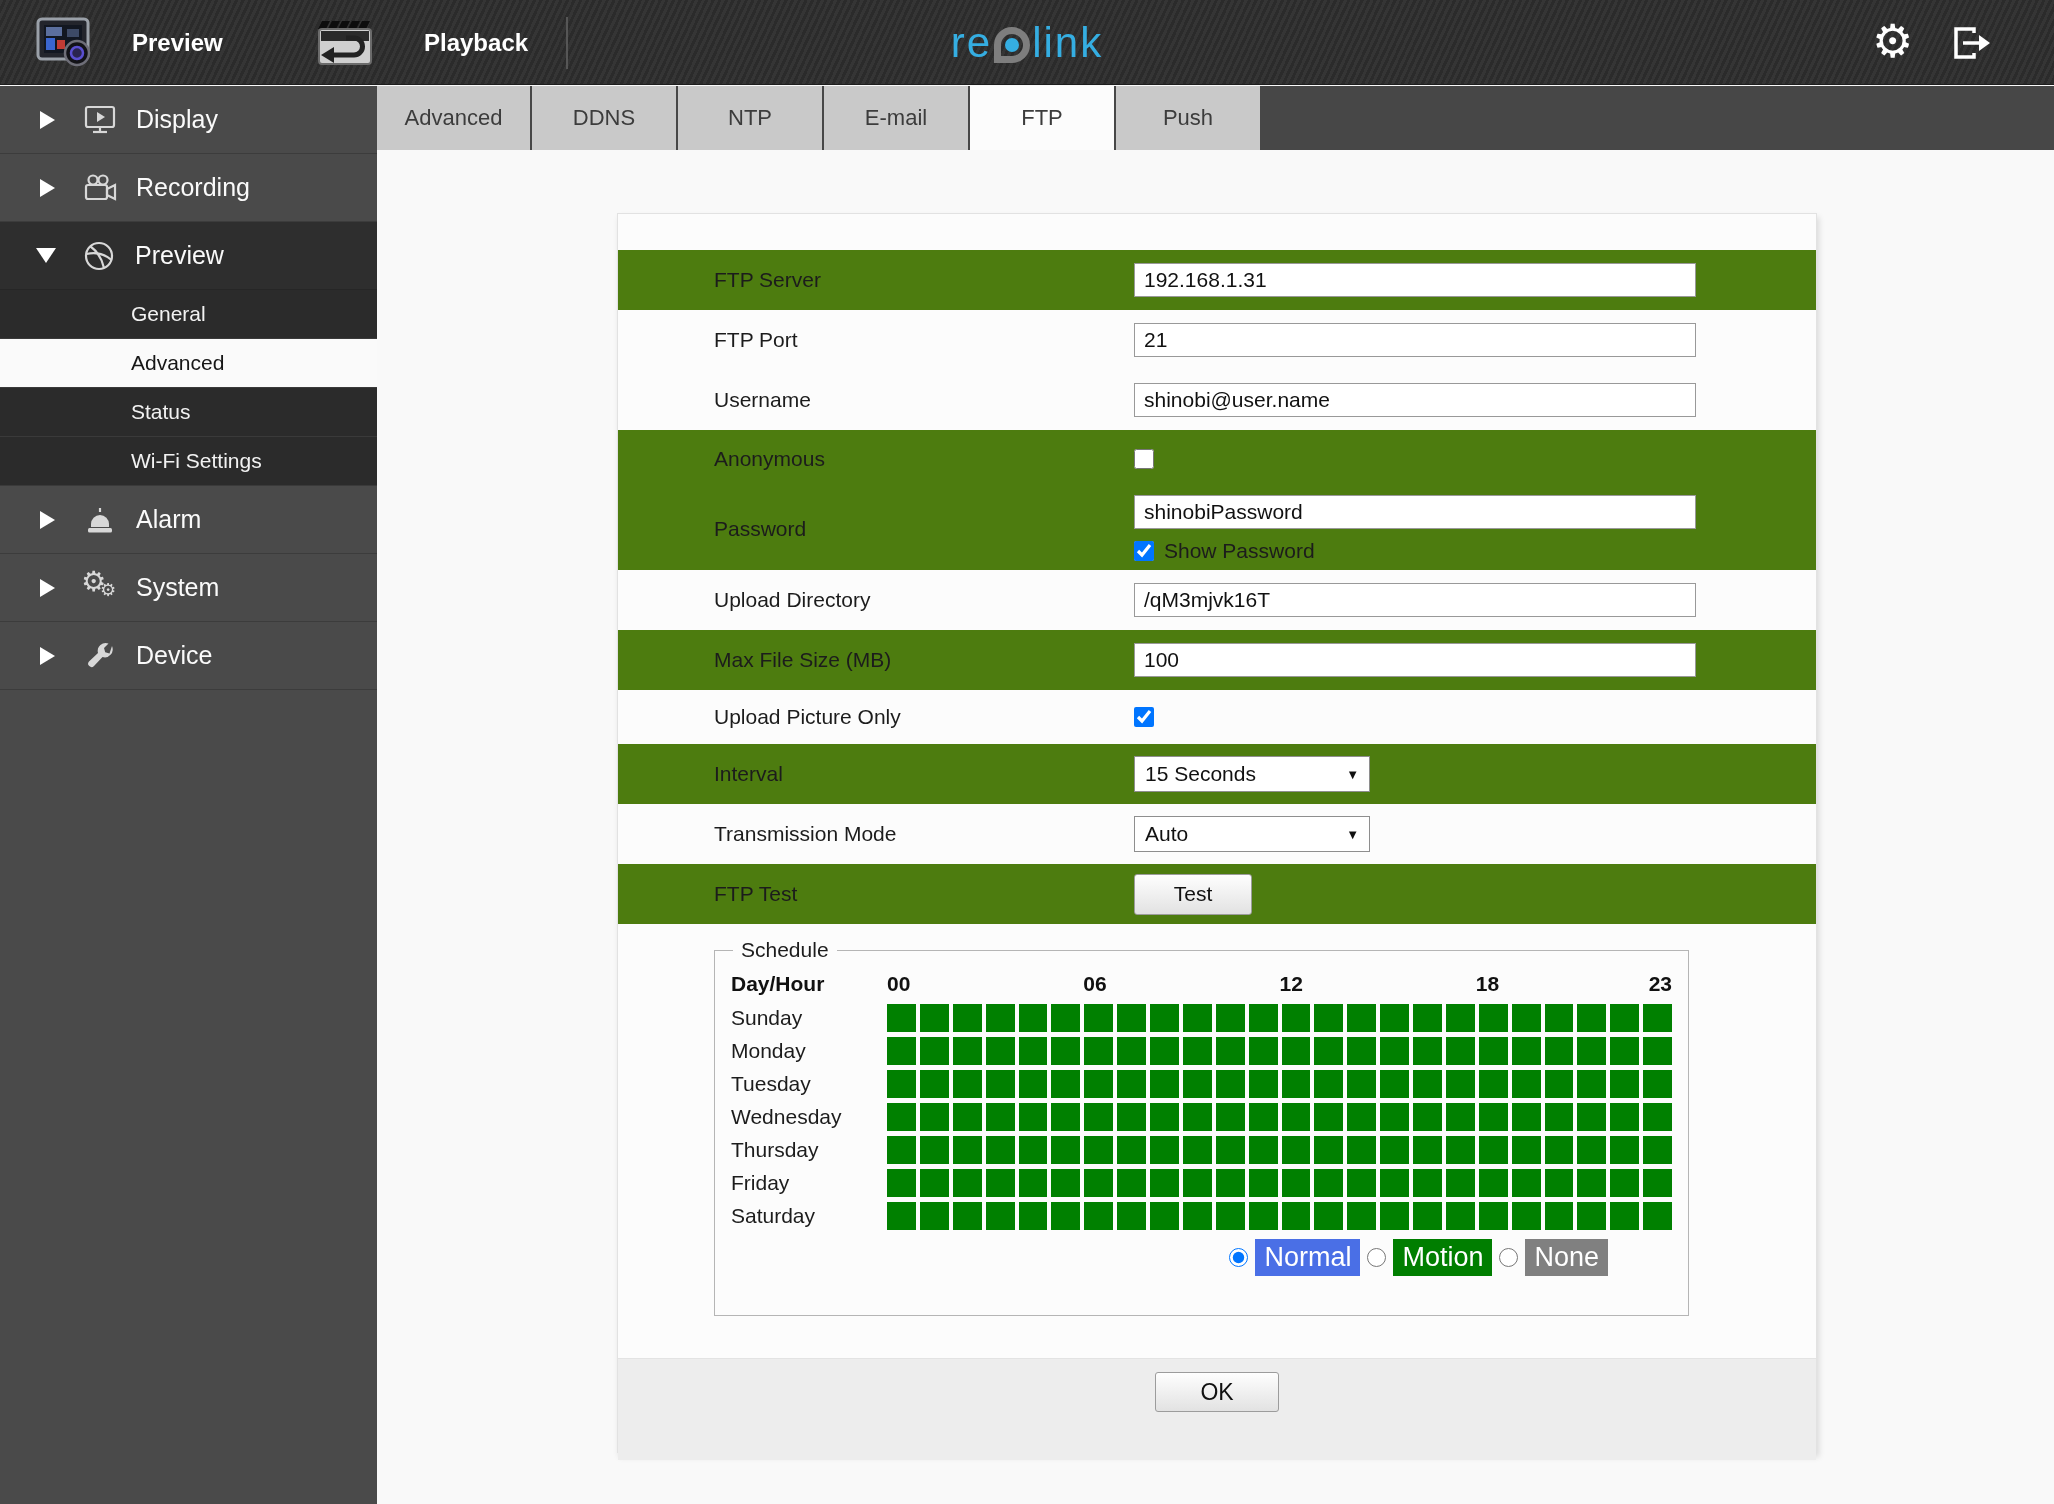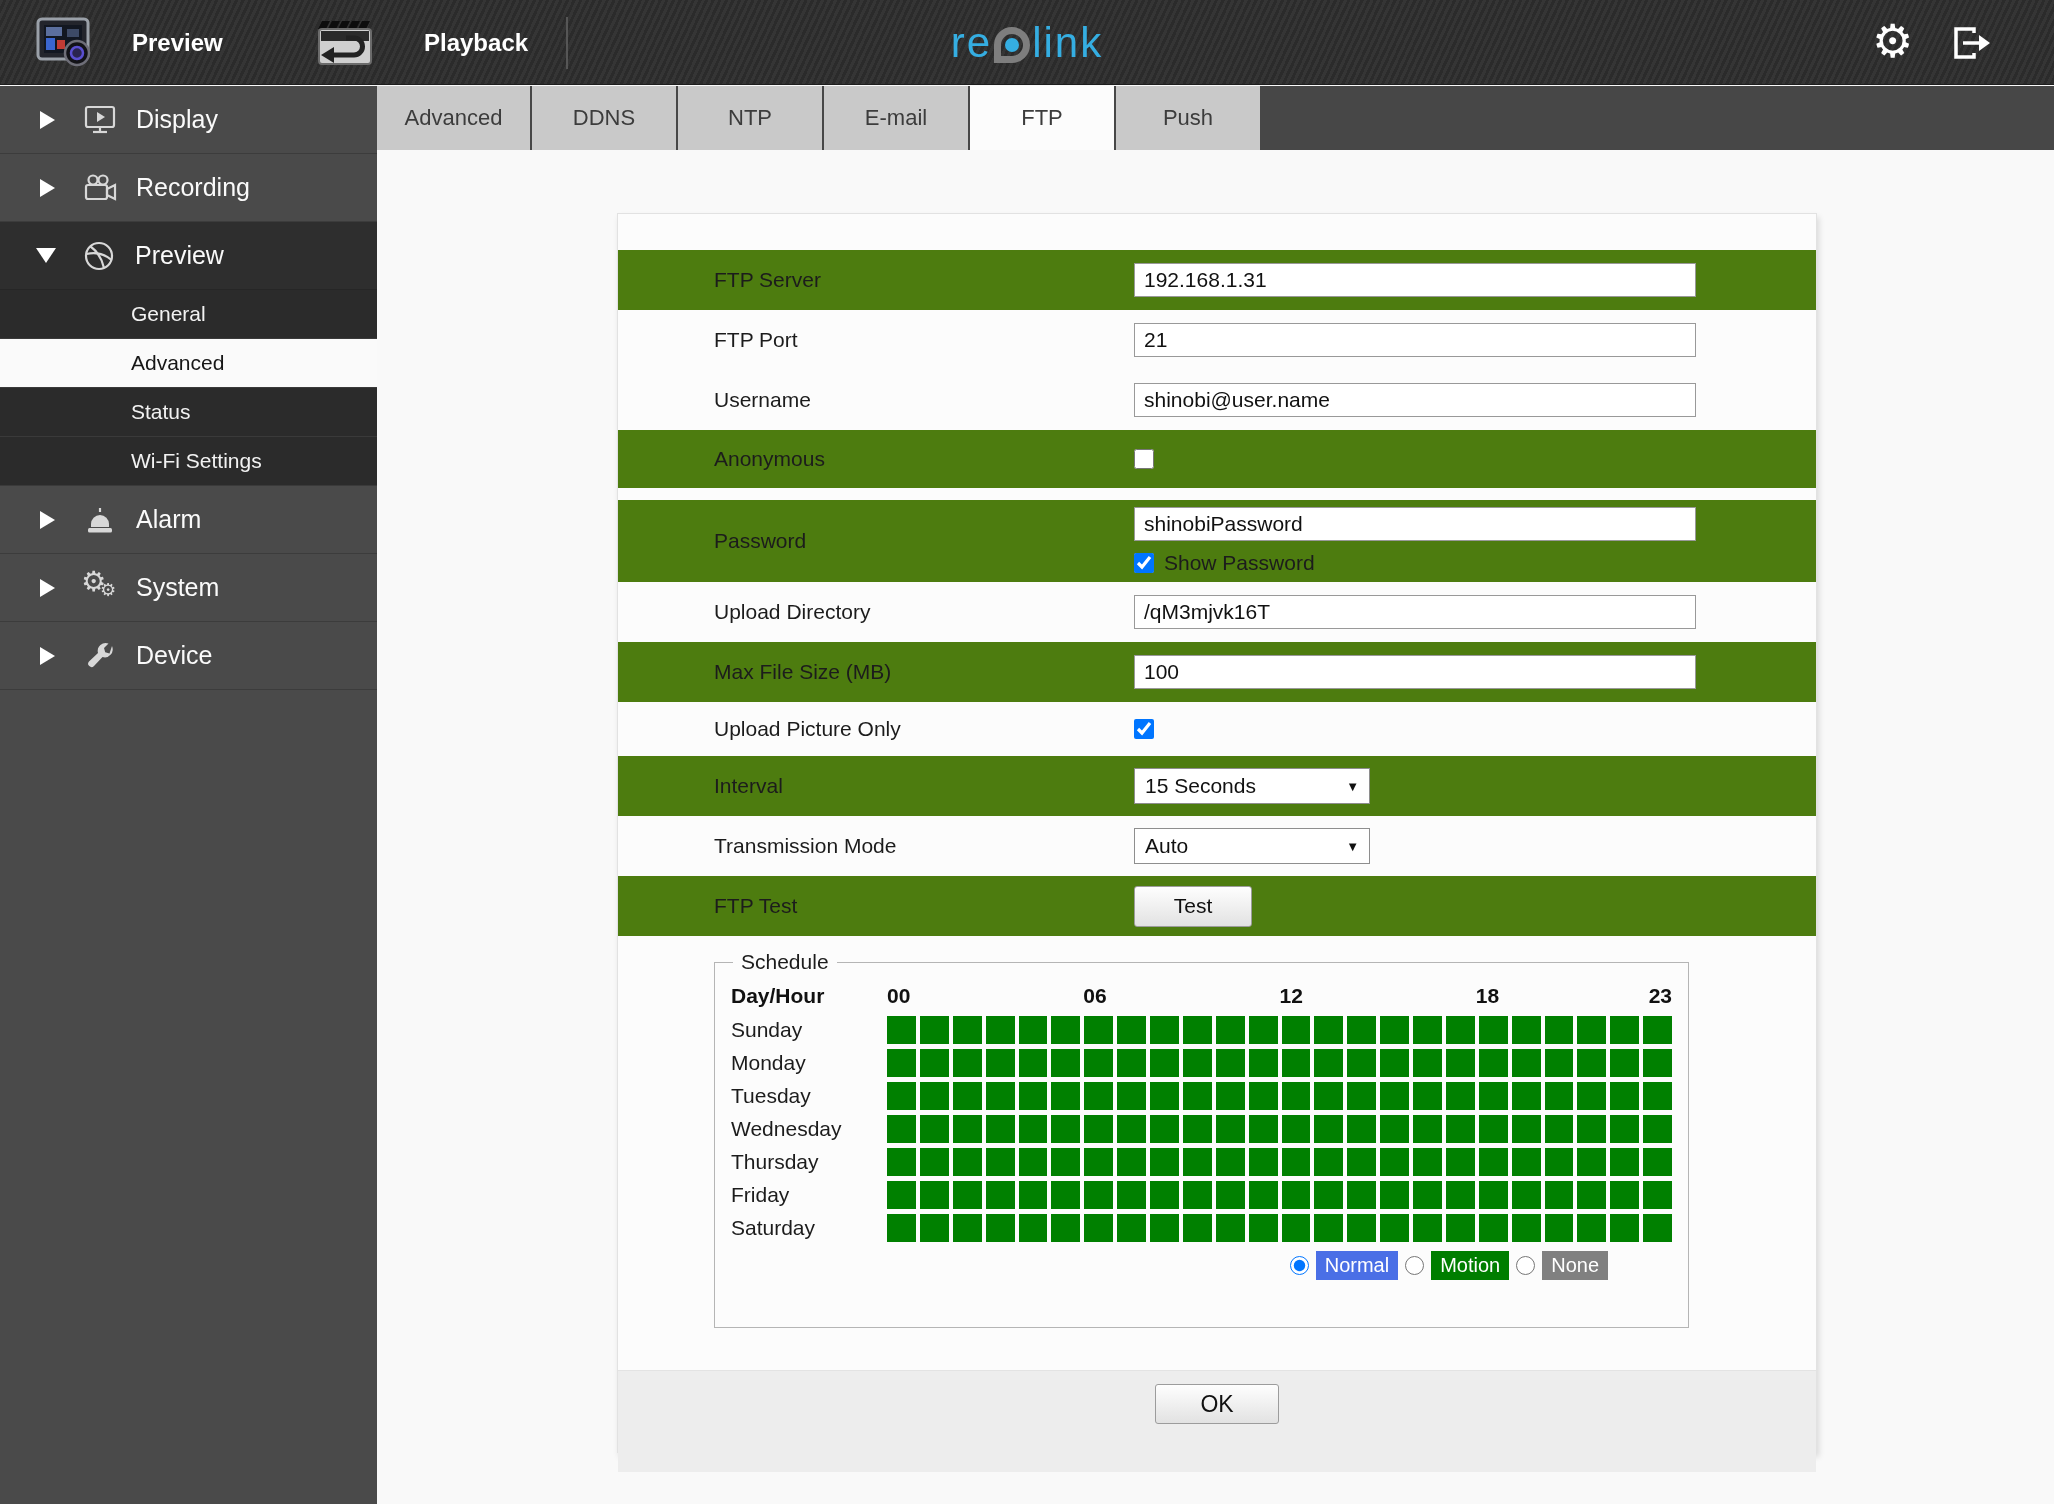--- a/index.html
+++ b/index.html
@@ -101,21 +101,21 @@
     display:flex; align-items:center; justify-content:space-between;
     padding:0 10px; font-size:21px; cursor:pointer; color:#111;
   }
   .fselect .sel-arrow { font-size:13px; color:#111; }
   .btn {
     background:linear-gradient(#fefefe,#e2e2e2); border:1px solid #9c9c9c; border-radius:3px;
     font-size:21px; color:#111; font-family:"Liberation Sans", sans-serif; cursor:pointer;
   }
   .test-btn { width:118px; height:41px; }
   .ok-btn { width:124px; height:40px; font-size:23px; margin-top:13px; }
-  .r-pass { height:82px;margin-top:12px; }
+  .r-pass { height:82px; }
   .pass-col { display:flex; flex-direction:column; justify-content:center; gap:10px; }
   .showpass-line { display:flex; align-items:center; gap:10px; font-size:21px; color:#1c1c1c; }
 
   
   .schedule-area { height:420px; }
   .sched-fieldset {
     margin:14px 0 0 96px; width:975px; height:378px;
     border:1px solid #b5b5b5; padding:10px 16px 0 16px;
   }
   .sched-legend { font-size:21px; color:#1c1c1c; padding:0 8px; margin-left:2px; }
@@ -124,21 +124,21 @@
   .dh-label { width:156px; font-size:21px; font-weight:bold; color:#111; }
   .hours { position:relative; width:785px; height:24px; font-size:21px; font-weight:bold; color:#111; }
   .hours span { position:absolute; top:0; }
   .h0 { left:0; } .h6 { left:25%; } .h12 { left:50%; } .h18 { left:75%; } .h23 { right:0; }
   .sched-row { display:flex; align-items:center; margin-bottom:5px; }
   .day-label { width:156px; font-size:21px; color:#1c1c1c; }
   .cells { display:grid; grid-template-columns:repeat(24,1fr); gap:4px; width:785px; height:28px; }
   .cells .cell { cursor:pointer; }
   .state-line { display:flex; align-items:center; justify-content:flex-end; gap:7px; margin-top:9px; padding-right:64px; }
   .state-radio { width:19px; height:19px; margin:0; cursor:pointer; }
-  .state-label { color:#fff; font-size:20px; padding:3px 9px; }
+  .state-label { color:#fff; font-size:27px; padding:3px 9px; }
 
   .ok-row { height:102px; background:#ededed; border-top:1px solid #e3e3e3; display:flex; justify-content:center; }
 </style>
 </head>
 <body>
 
 <header class="topbar">
   <span class="app-icon">
     <svg width="58" height="50" viewBox="0 0 58 50">
       <rect x="2" y="2" width="50" height="40" rx="4" fill="#23252c" stroke="#9aa0a8" stroke-width="3"></rect>

